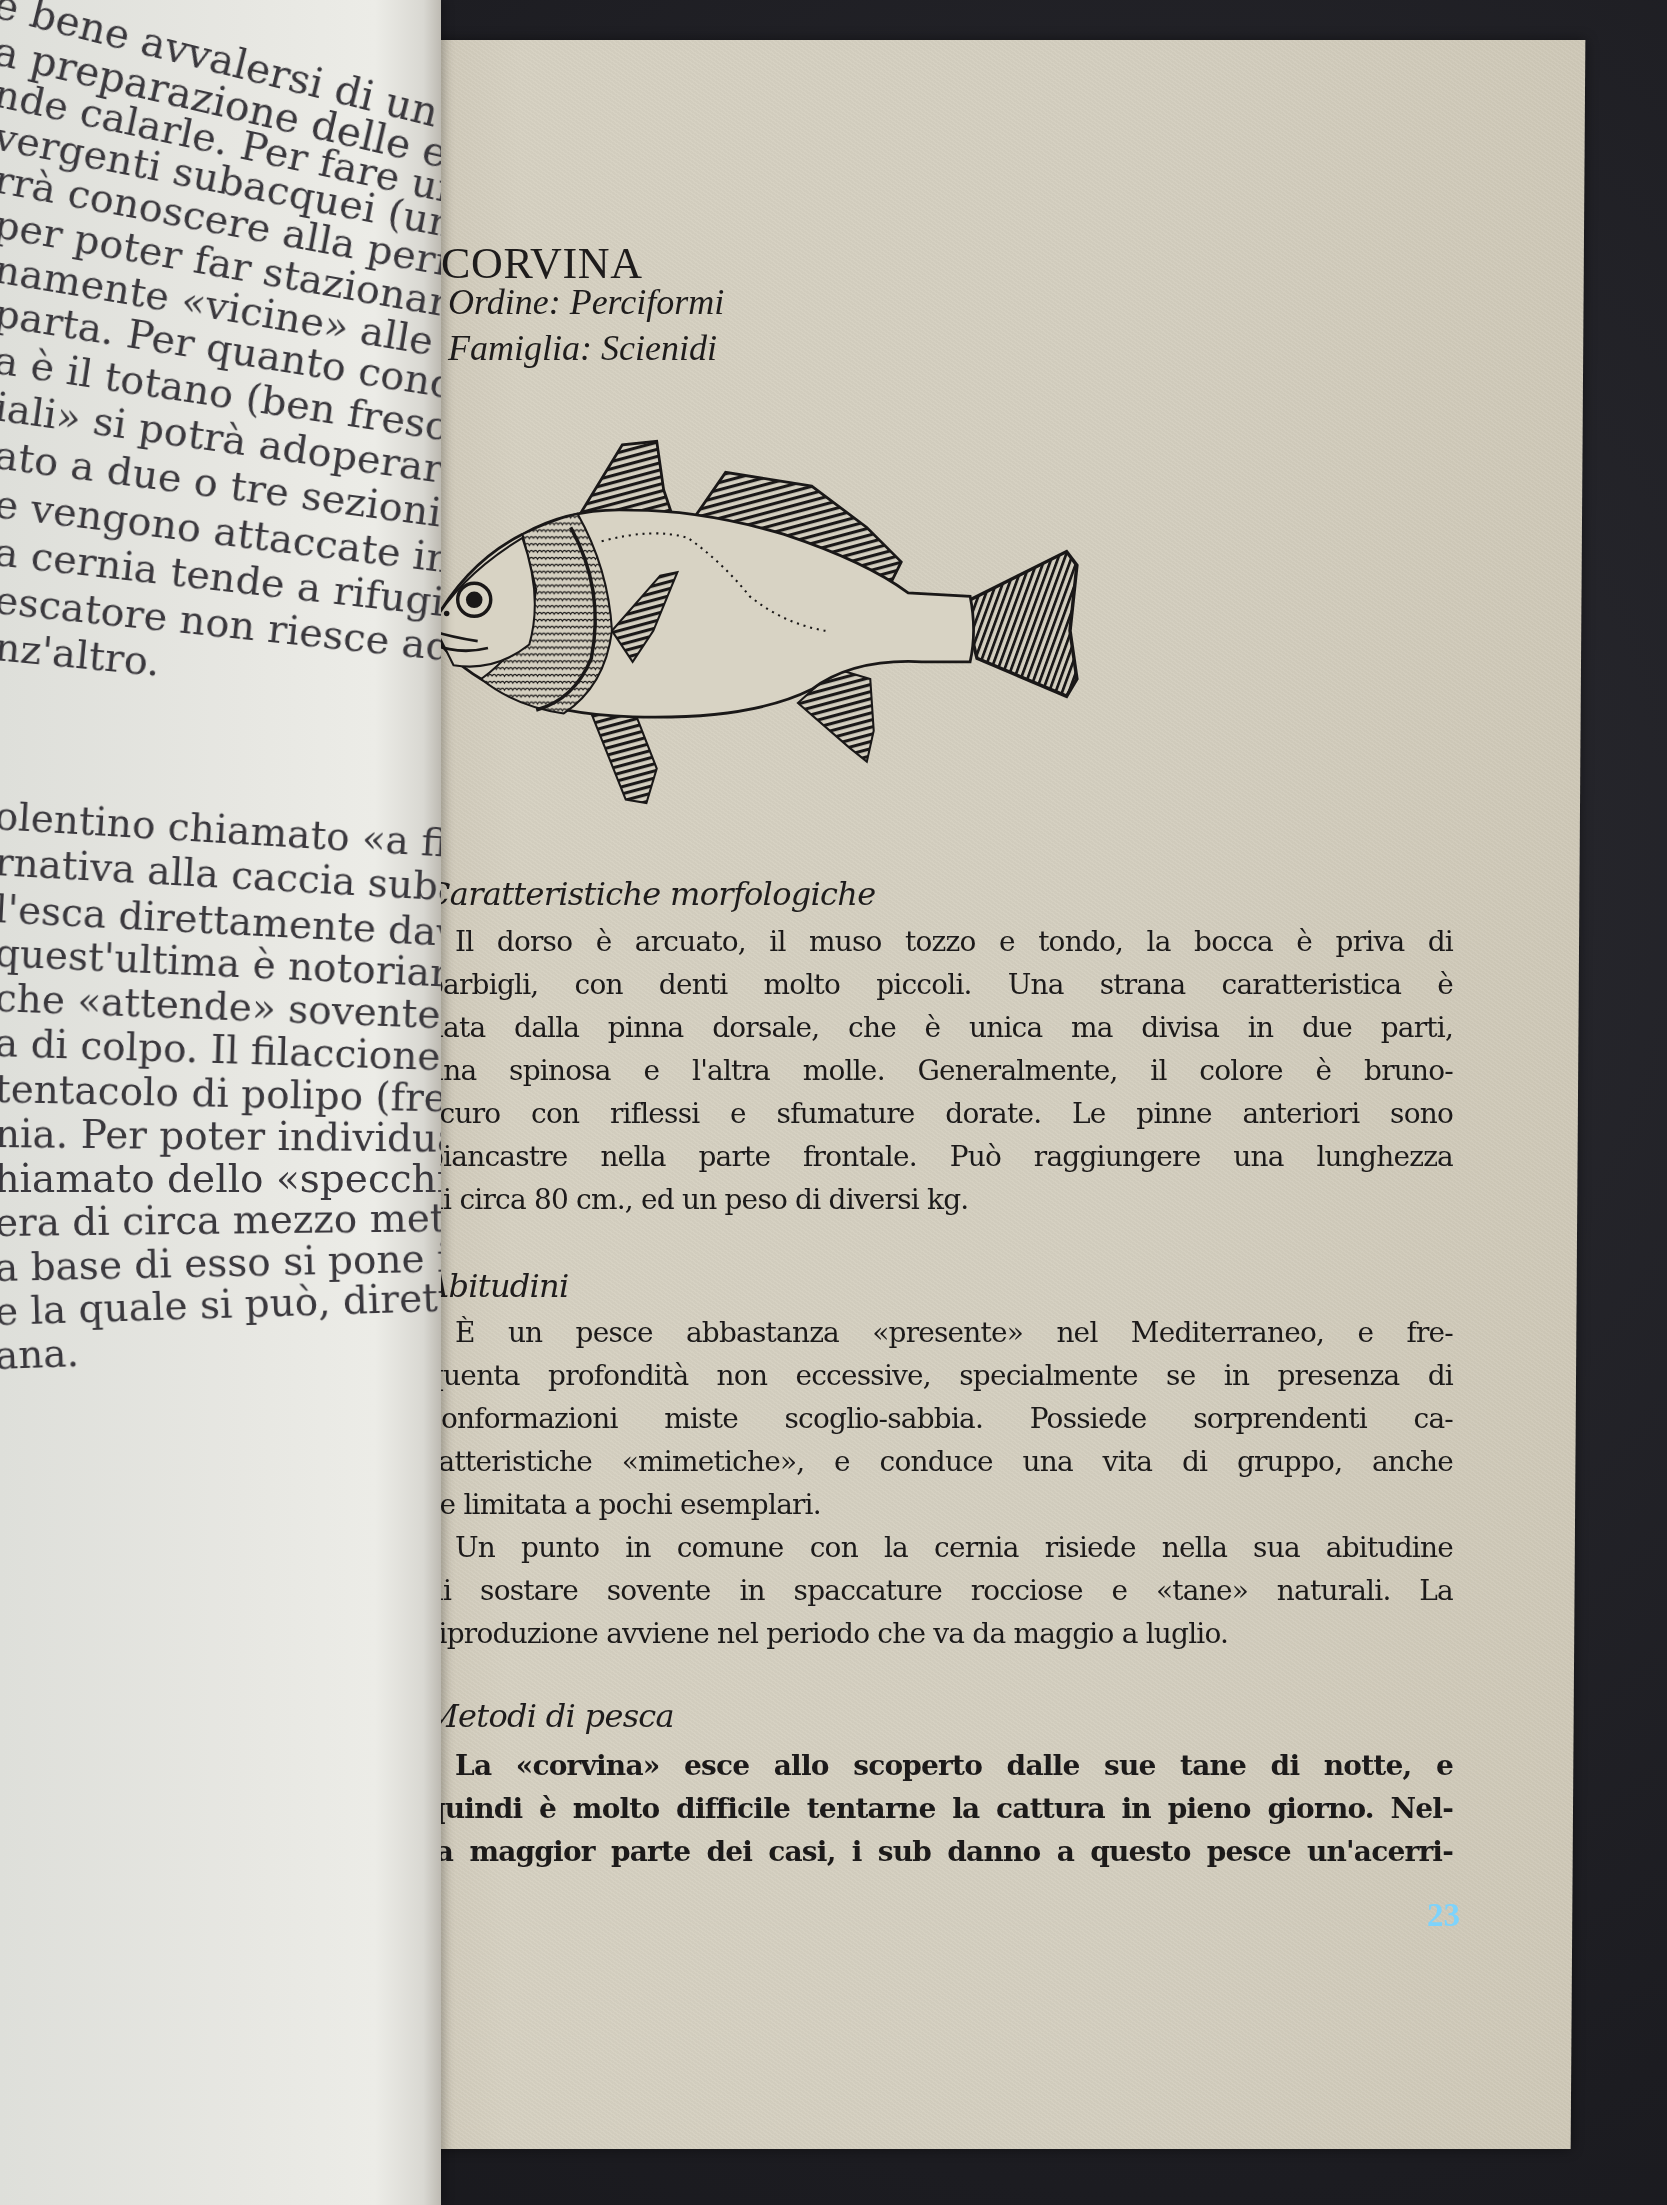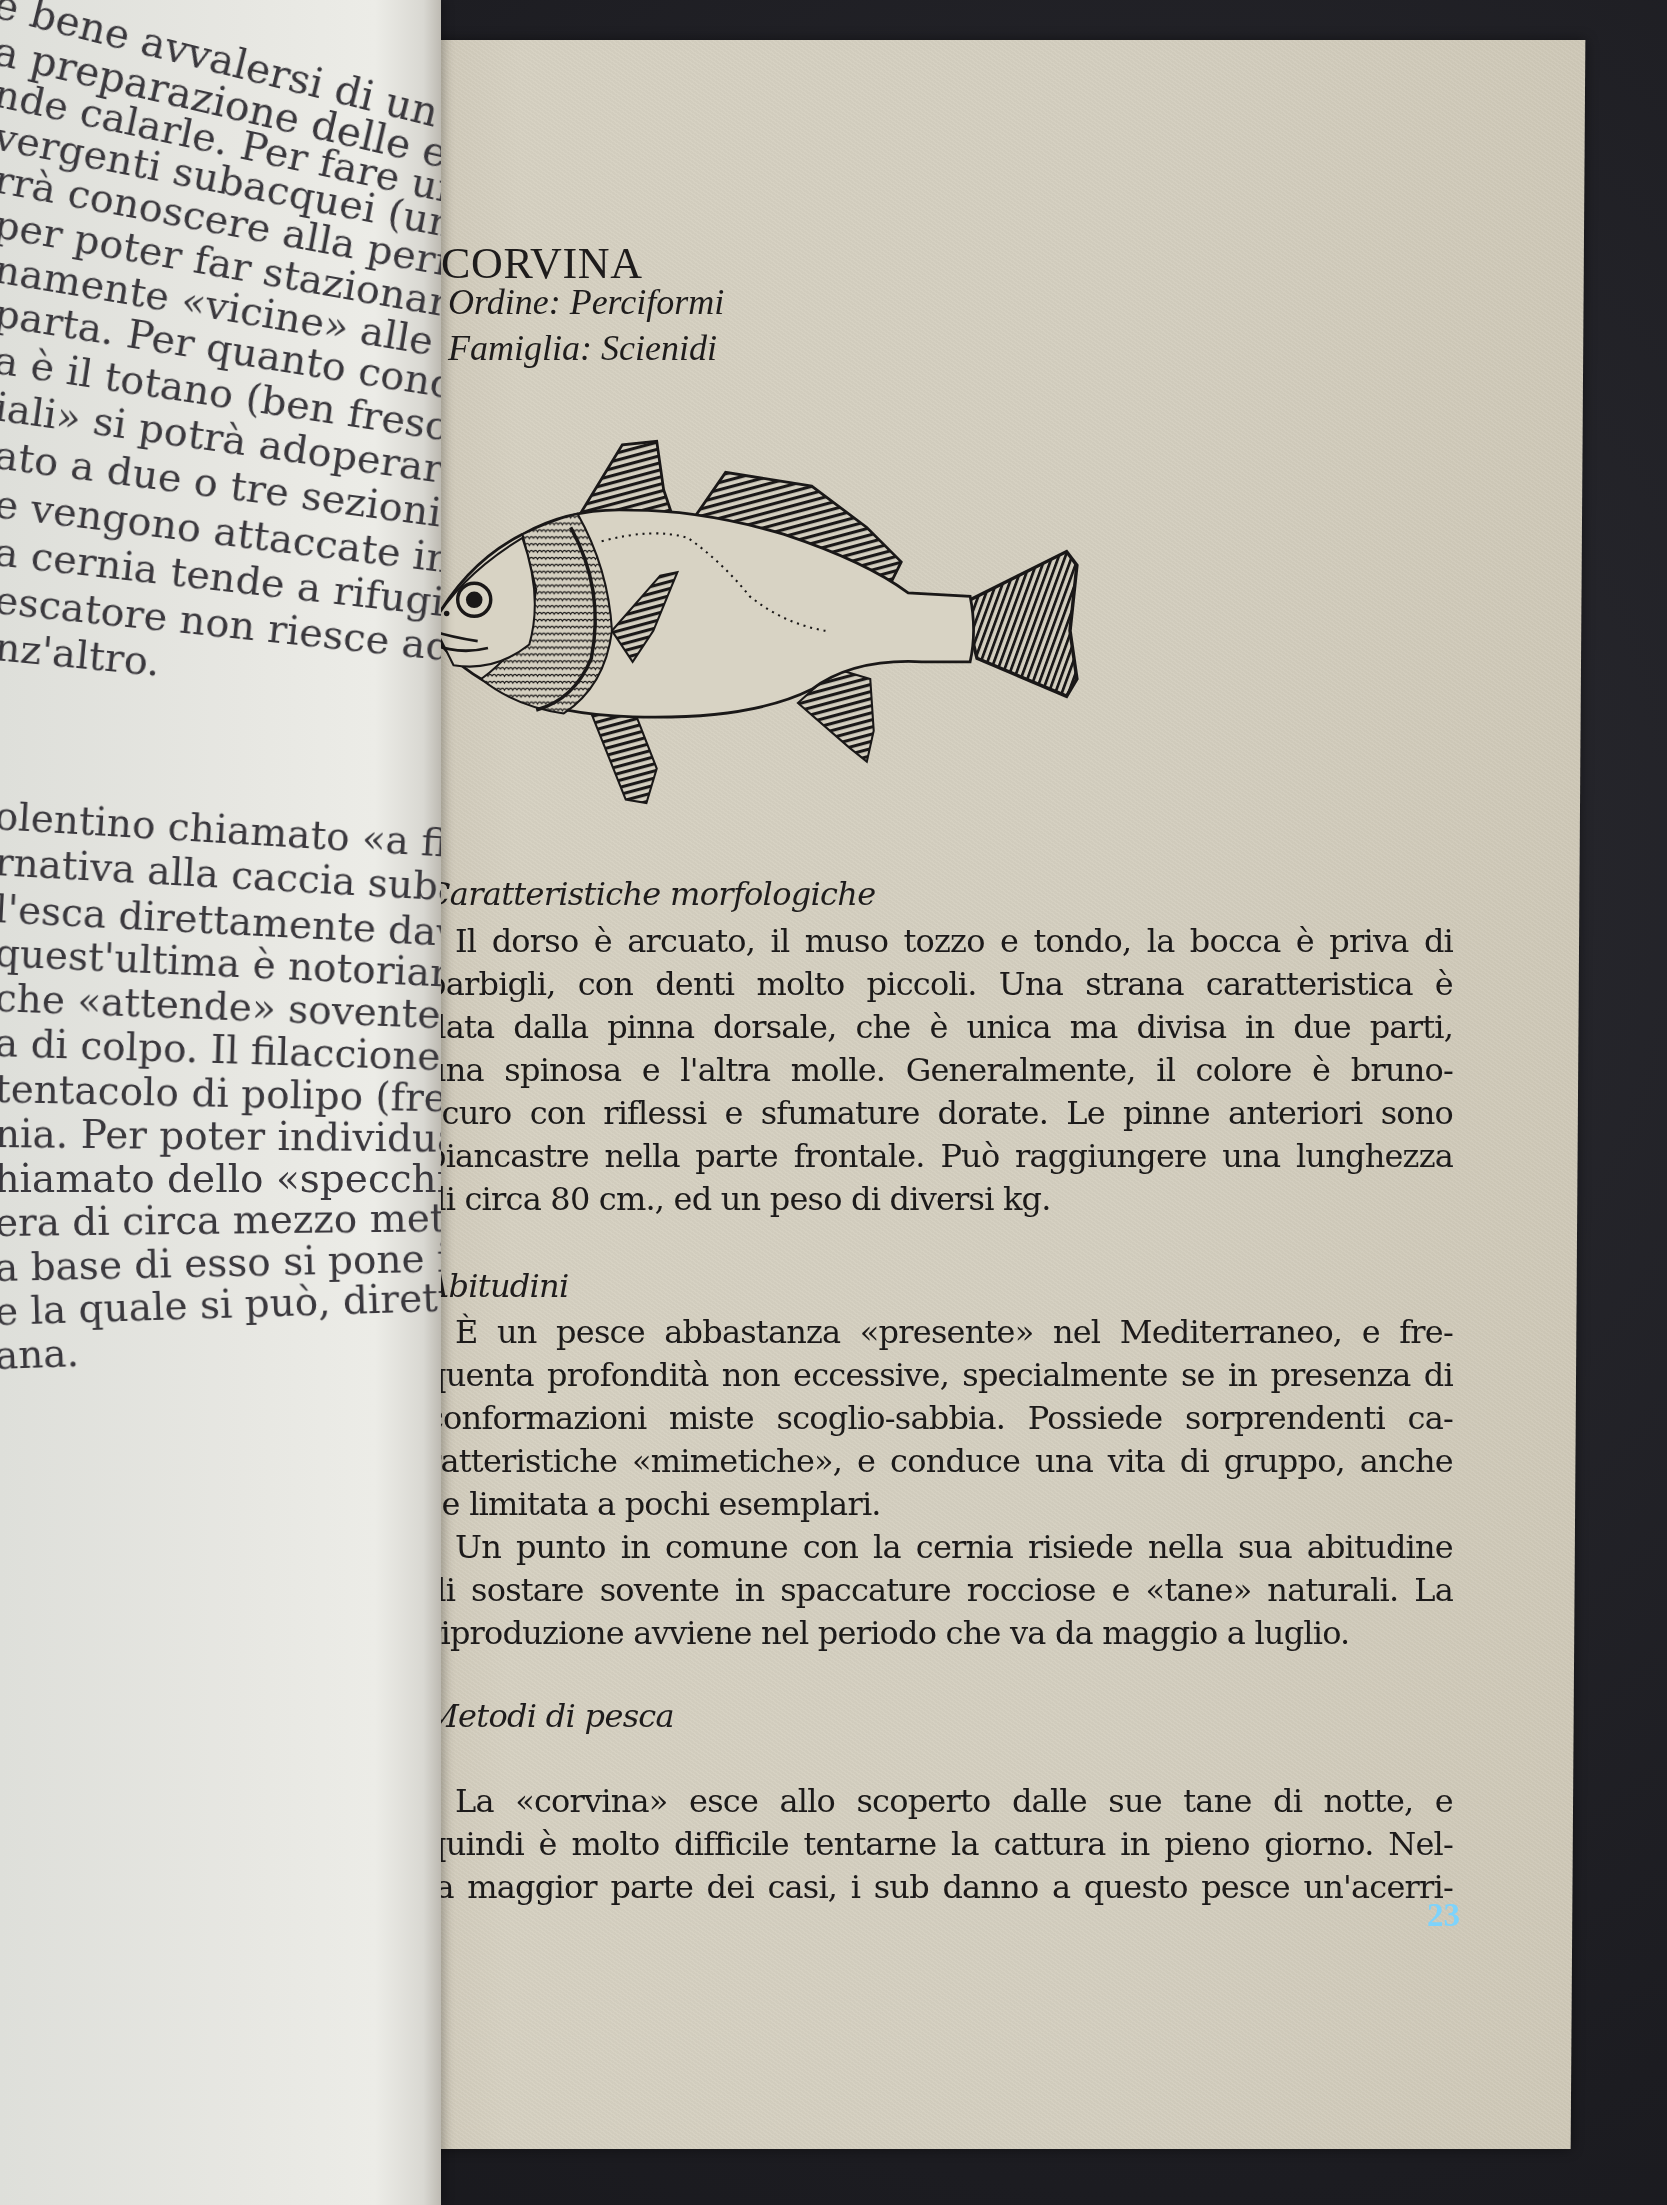--- a/index.html
+++ b/index.html
@@ -72,21 +72,21 @@
     }
     .section-heading {
       position: absolute; left: 0;
       font-family: "DejaVu Serif", serif;
       font-style: italic; font-size: 32px; color: #1e1c1c;
       letter-spacing: -0.7px;
     }
     .para {
       position: absolute; left: 0; width: 1027px;
       font-family: "DejaVu Serif", serif;
-      font-size: 32px; line-height: 43px; color: #1c1a1a;
+      font-size: 28px; line-height: 43px; color: #1c1a1a;
       letter-spacing: -0.8px;
     }
     .para .line { display: block; white-space: nowrap; text-align: justify; text-align-last: justify; }
     .para .line.last { text-align-last: left; }
     .para .line.indent { padding-left: 29px; }
     .page-number {
       position: absolute; left: 1001px; top: 1897px;
       font-family: "Liberation Serif", serif;
       font-weight: bold; font-size: 33px; color: #7dd3fc;
     }
@@ -165,21 +165,21 @@
     <span class="line">quenta profondità non eccessive, specialmente se in presenza di</span>
     <span class="line">conformazioni miste scoglio-sabbia. Possiede sorprendenti ca-</span>
     <span class="line">ratteristiche «mimetiche», e conduce una vita di gruppo, anche</span>
     <span class="line last">se limitata a pochi esemplari.</span>
     <span class="line indent">Un punto in comune con la cernia risiede nella sua abitudine</span>
     <span class="line">di sostare sovente in spaccature rocciose e «tane» naturali. La</span>
     <span class="line last">riproduzione avviene nel periodo che va da maggio a luglio.</span>
   </div>
 
   <div class="section-heading" style="top:1697px;">Metodi di pesca</div>
-  <div class="para" style="top:1780px;">
+  <div class="para" style="top:1744px;font-weight:bold;">
     <span class="line indent">La «corvina» esce allo scoperto dalle sue tane di notte, e</span>
     <span class="line">quindi è molto difficile tentarne la cattura in pieno giorno. Nel-</span>
     <span class="line">la maggior parte dei casi, i sub danno a questo pesce un'acerri-</span>
   </div>
 
   <div class="page-number">23</div>
 </div>
 
 <div class="left-page">
   <div class="left-line" style="top:-20.7px;font-size:41px;transform:rotate(14deg);">e bene avvalersi di un ecosondale sul quale</div>

